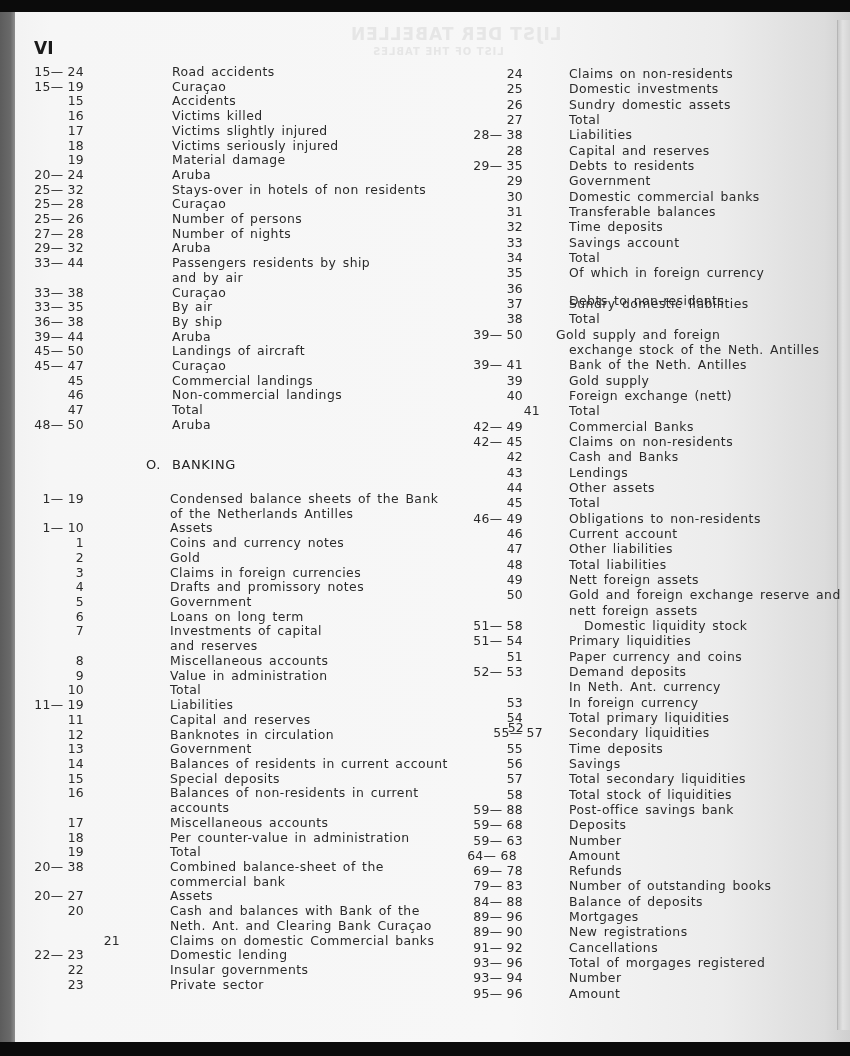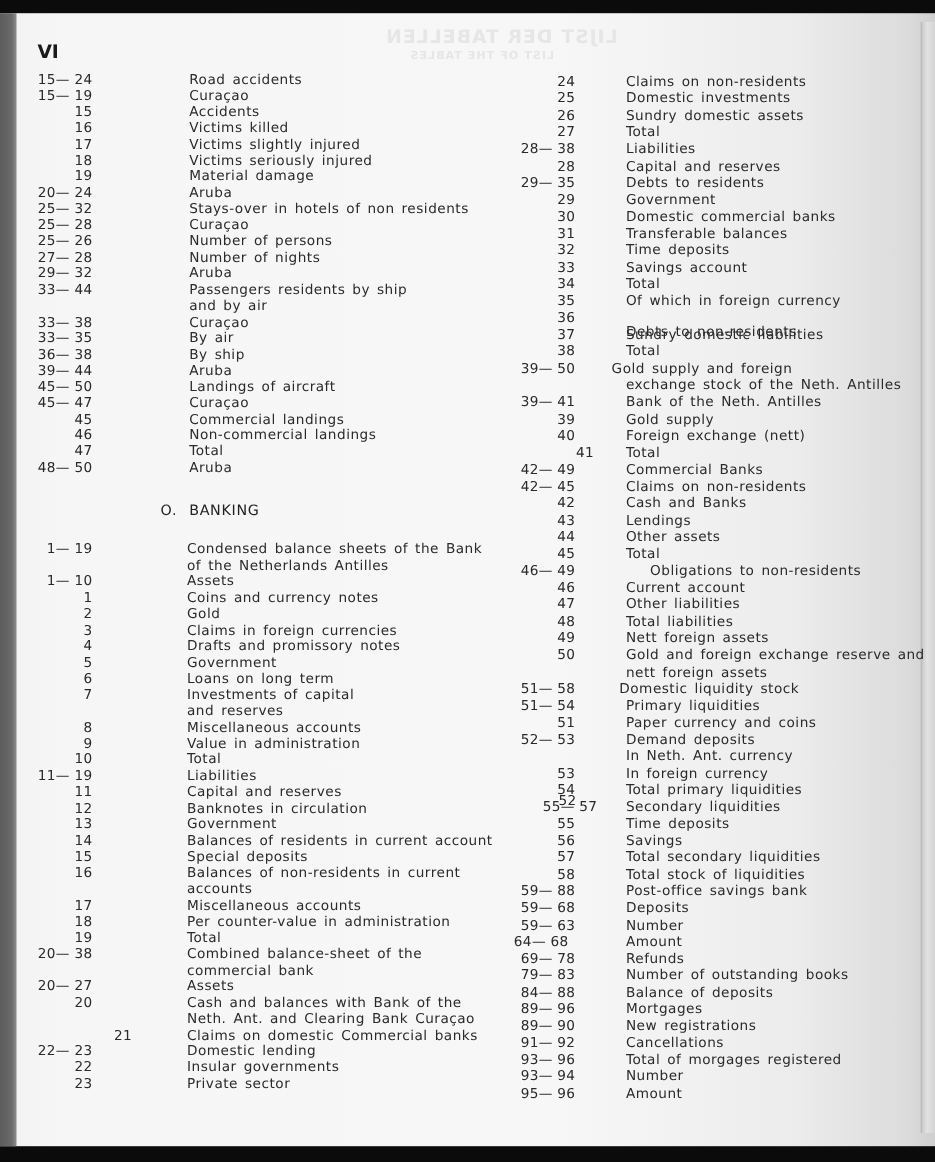--- a/index.html
+++ b/index.html
@@ -407,21 +407,21 @@
     <div class="row" style="top: 479.91px; left: 0px;">
       <span class="num" style="right: auto; left: 453px; width: 70px;">44</span>
       <span class="lbl" style="left: 569px;">Other assets</span>
     </div>
     <div class="row" style="top: 495.24px; left: 0px;">
       <span class="num" style="right: auto; left: 453px; width: 70px;">45</span>
       <span class="lbl" style="left: 569px;">Total</span>
     </div>
     <div class="row" style="top: 510.57px; left: 0px;">
       <span class="num" style="right: auto; left: 453px; width: 70px;">46— 49</span>
-      <span class="lbl" style="left: 591px; text-align: center;">Obligations to non-residents</span>
+      <span class="lbl" style="left: 569px; text-align: center;">Obligations to non-residents</span>
     </div>
     <div class="row" style="top: 525.9px; left: 0px;">
       <span class="num" style="right: auto; left: 453px; width: 70px;">46</span>
       <span class="lbl" style="left: 569px;">Current account</span>
     </div>
     <div class="row" style="top: 541.23px; left: 0px;">
       <span class="num" style="right: auto; left: 453px; width: 70px;">47</span>
       <span class="lbl" style="left: 569px;">Other liabilities</span>
     </div>
     <div class="row" style="top: 556.56px; left: 0px;">
@@ -435,21 +435,21 @@
     <div class="row" style="top: 587.22px; left: 0px;">
       <span class="num" style="right: auto; left: 453px; width: 70px;">50</span>
       <span class="lbl" style="left: 569px;">Gold and foreign exchange reserve and</span>
     </div>
     <div class="row" style="top: 602.55px; left: 0px;">
       <span class="num" style="right: auto; left: 453px; width: 70px;"></span>
       <span class="lbl" style="left: 569px;">nett foreign assets</span>
     </div>
     <div class="row" style="top: 617.88px; left: 0px;">
       <span class="num" style="right: auto; left: 453px; width: 70px;">51— 58</span>
-      <span class="lbl" style="left: 563px;">Domestic liquidity stock</span>
+      <span class="lbl" style="left: 584px;">Domestic liquidity stock</span>
     </div>
     <div class="row" style="top: 633.21px; left: 0px;">
       <span class="num" style="right: auto; left: 453px; width: 70px;">51— 54</span>
       <span class="lbl" style="left: 569px;">Primary liquidities</span>
     </div>
     <div class="row" style="top: 648.54px; left: 0px;">
       <span class="num" style="right: auto; left: 453px; width: 70px;">51</span>
       <span class="lbl" style="left: 569px;">Paper currency and coins</span>
     </div>
     <div class="row" style="top: 663.87px; left: 0px;">

